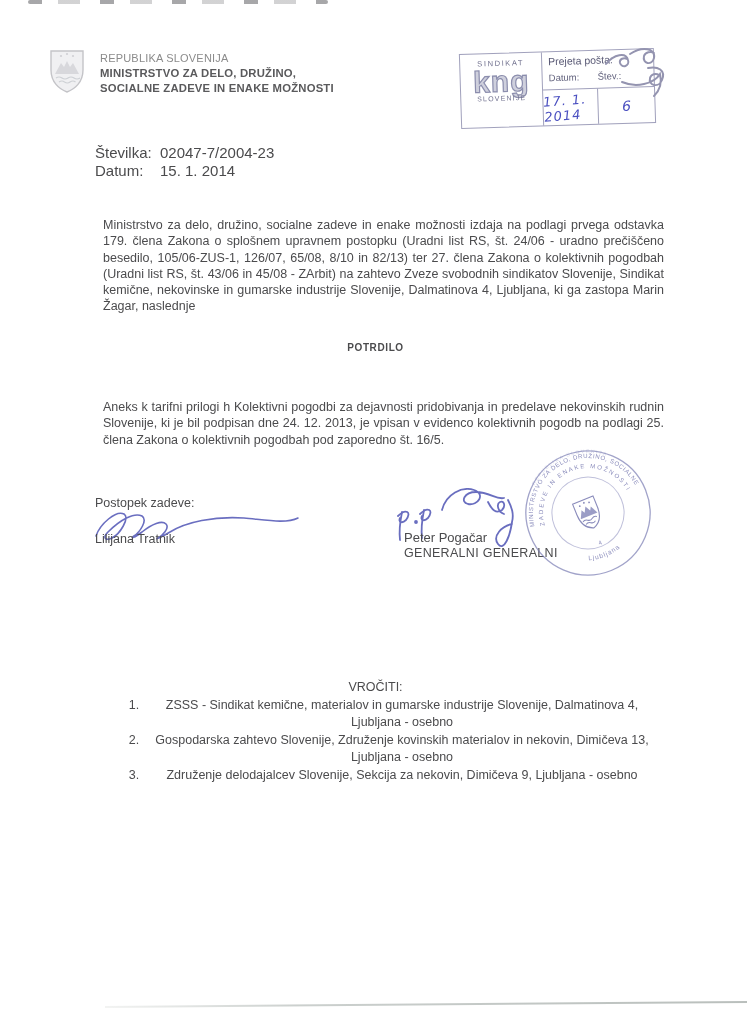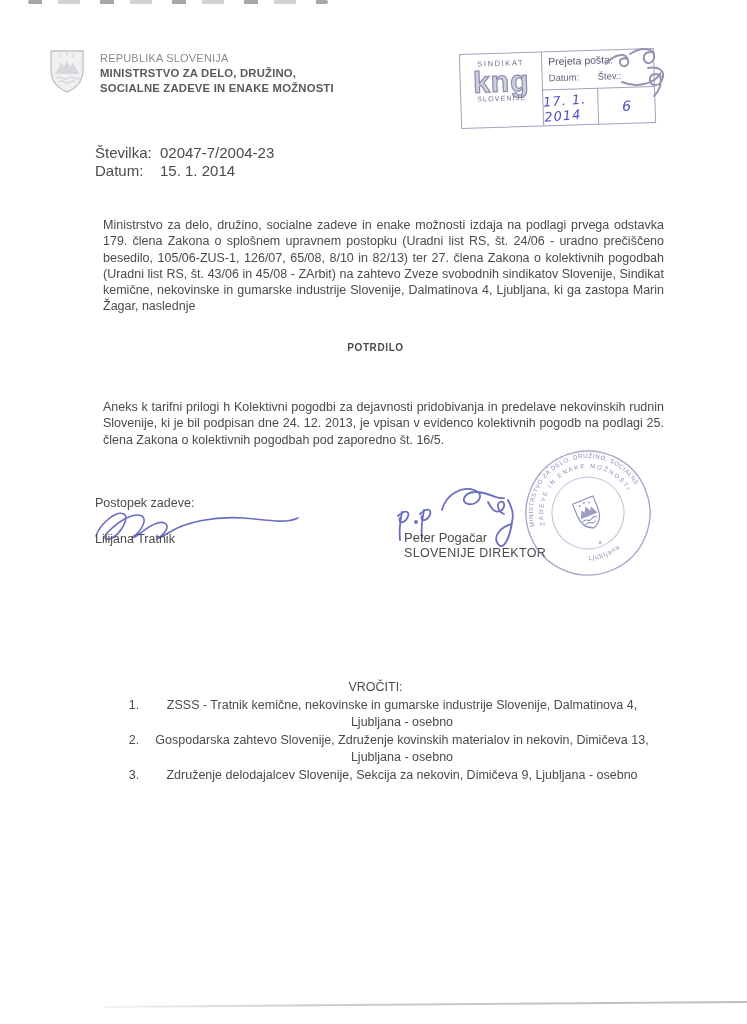--- a/index.html
+++ b/index.html
@@ -173,21 +173,21 @@
       <path d="M8,34 C16,26 22,30 16,38 C12,42 8,40 10,36"></path>
       <circle cx="26" cy="40" r="1" class="st-fill"></circle>
       <path d="M34,28 C32,38 31,48 32,56"></path>
       <path d="M30,32 C38,24 44,28 38,36 C34,40 30,38 32,34"></path>
       <path d="M52,28 C56,12 72,4 84,8 C96,12 88,24 78,22 C70,20 74,10 86,10 C100,10 106,18 114,16"></path>
       <path d="M98,20 C102,28 106,32 112,28 C116,24 114,18 110,20 C106,22 108,30 114,32"></path>
       <path d="M118,18 C122,26 124,32 122,40 C120,54 114,70 108,62 C102,54 112,44 122,42"></path>
     </g>
   </svg>
   <div class="sig-right-name">Peter Pogačar</div>
-  <div class="sig-right-title">SLOVENIJE DIREKTOR</div>
+  <div class="sig-right-title">GENERALNI GENERALNI</div>
 
   <svg class="round-stamp" width="150" height="150" viewBox="0 0 150 150">
     <defs>
       <path id="arcFaint" d="M 15,75 A 60,60 0 1 1 135,75"></path>
       <path id="arcOuter" d="M 20,75 A 55,55 0 1 1 130,75"></path>
       <path id="arcMid" d="M 30,75 A 45,45 0 1 1 120,75"></path>
       <path id="arcBot" d="M 36,102 A 48,48 0 0 0 114,102"></path>
     </defs>
     <g transform="rotate(-22 75 75)">
       <circle cx="75" cy="75" r="62" class="st-stroke" stroke-width="1.3" opacity=".8"></circle>
@@ -214,21 +214,21 @@
         <circle cx="75" cy="64" r="0.9" class="st-fill"></circle>
         <circle cx="80" cy="65.5" r="0.9" class="st-fill"></circle>
       </g>
     </g>
   </svg>
 
   <div class="dist">
     <div class="dist-title">VROČITI:</div>
     <div class="dist-item">
       <span class="dist-num">1.</span>
-      <span class="dist-text">ZSSS - Tratnik kemične, nekovinske in gumarske industrije Slovenije, Dalmatinova 4, Ljubljana - osebno</span>
+      <span class="dist-text">ZSSS - Sindikat kemične, materialov in gumarske industrije Slovenije, Dalmatinova 4, Ljubljana - osebno</span>
     </div>
     <div class="dist-item">
       <span class="dist-num">2.</span>
       <span class="dist-text">Gospodarska zahtevo Slovenije, Združenje kovinskih materialov in nekovin, Dimičeva 13, Ljubljana - osebno</span>
     </div>
     <div class="dist-item">
       <span class="dist-num">3.</span>
       <span class="dist-text">Združenje delodajalcev Slovenije, Sekcija za nekovin, Dimičeva 9, Ljubljana - osebno</span>
     </div>
   </div>

